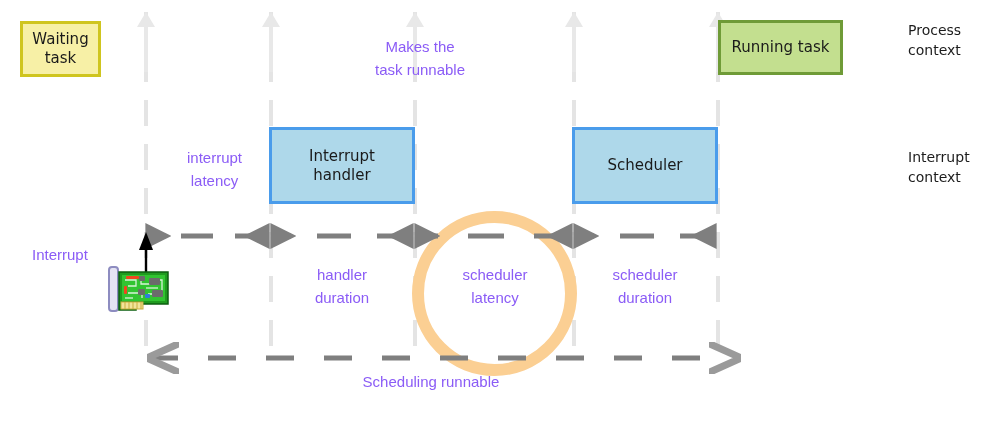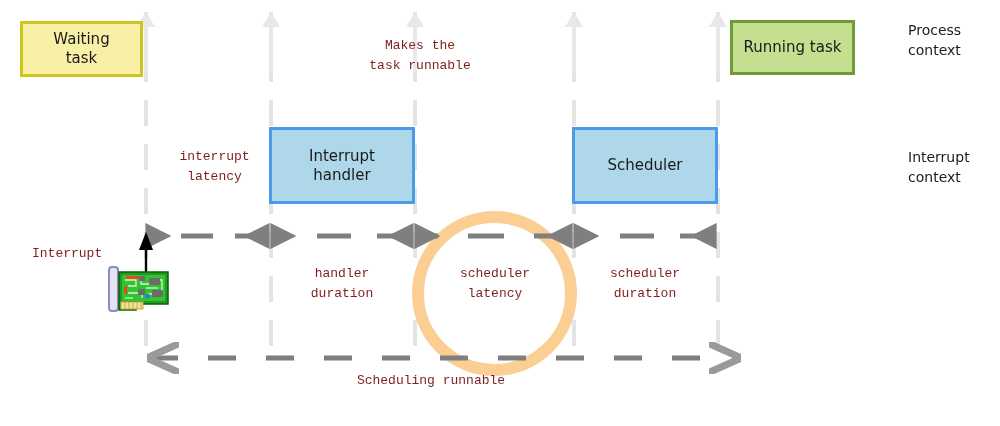--- a/index.html
+++ b/index.html
@@ -46,43 +46,42 @@
     color: #1a1a1a;
     line-height: 1.25;
   }
   .box-waiting {
     background: #f7f0a6;
     border: 3px solid #cfc51f;
   }
   .box-running {
     background: #c3df8f;
     border: 3px solid #6f9b37;
-    margin-left: 12px;
   }
   .box-blue {
     background: #aed8ea;
     border: 3px solid #4a9ceb;
   }
 
   
   .ctxlabel {
     position: absolute;
     font-family: "DejaVu Sans", sans-serif;
     font-size: 14px;
     color: #1c1c1c;
     line-height: 1.45;
     white-space: pre-line;
   }
 
   
   .mono {
     position: absolute;
-    font-family: Liberation Mono, monospace;
-    font-size: 13px;
-    color: #7f1d1d;
+    font-family: Liberation Sans, sans-serif;
+    font-size: 15px;
+    color: #8b5cf6;
     line-height: 1.5;
     text-align: center;
     white-space: pre-line;
   }
   .mono-left { text-align: left; }
 
   
   .ring {
     position: absolute;
     border-radius: 50%;
@@ -116,21 +115,21 @@
   <svg class="uparrow" style="left:405px; top:12px;" width="20" height="60" viewBox="0 0 20 60">
     <polygon points="10,0 19,15 12,15 12,60 8,60 8,15 1,15" fill="#e8e8e8"></polygon>
   </svg>
   <svg class="uparrow" style="left:564px; top:12px;" width="20" height="60" viewBox="0 0 20 60">
     <polygon points="10,0 19,15 12,15 12,60 8,60 8,15 1,15" fill="#e8e8e8"></polygon>
   </svg>
   <svg class="uparrow" style="left:708px; top:12px;" width="20" height="60" viewBox="0 0 20 60">
     <polygon points="10,0 19,15 12,15 12,60 8,60 8,15 1,15" fill="#e8e8e8"></polygon>
   </svg>
 
-  <div class="taskbox box-waiting" style="left:20px; top:21px; width:123px; height:56px;">
+  <div class="taskbox box-waiting" style="left:20px; top:21px; width:81px; height:56px;">
     <span style="white-space:pre-line;">Waiting
 task</span>
   </div>
 
   <div class="taskbox box-running" style="left:718px; top:20px; width:125px; height:55px;">
     <span style="white-space:pre-line;">Running task</span>
   </div>
 
   <div class="taskbox box-blue" style="left:269px; top:127px; width:146px; height:77px;">
     <span style="white-space:pre-line;">Interrupt

